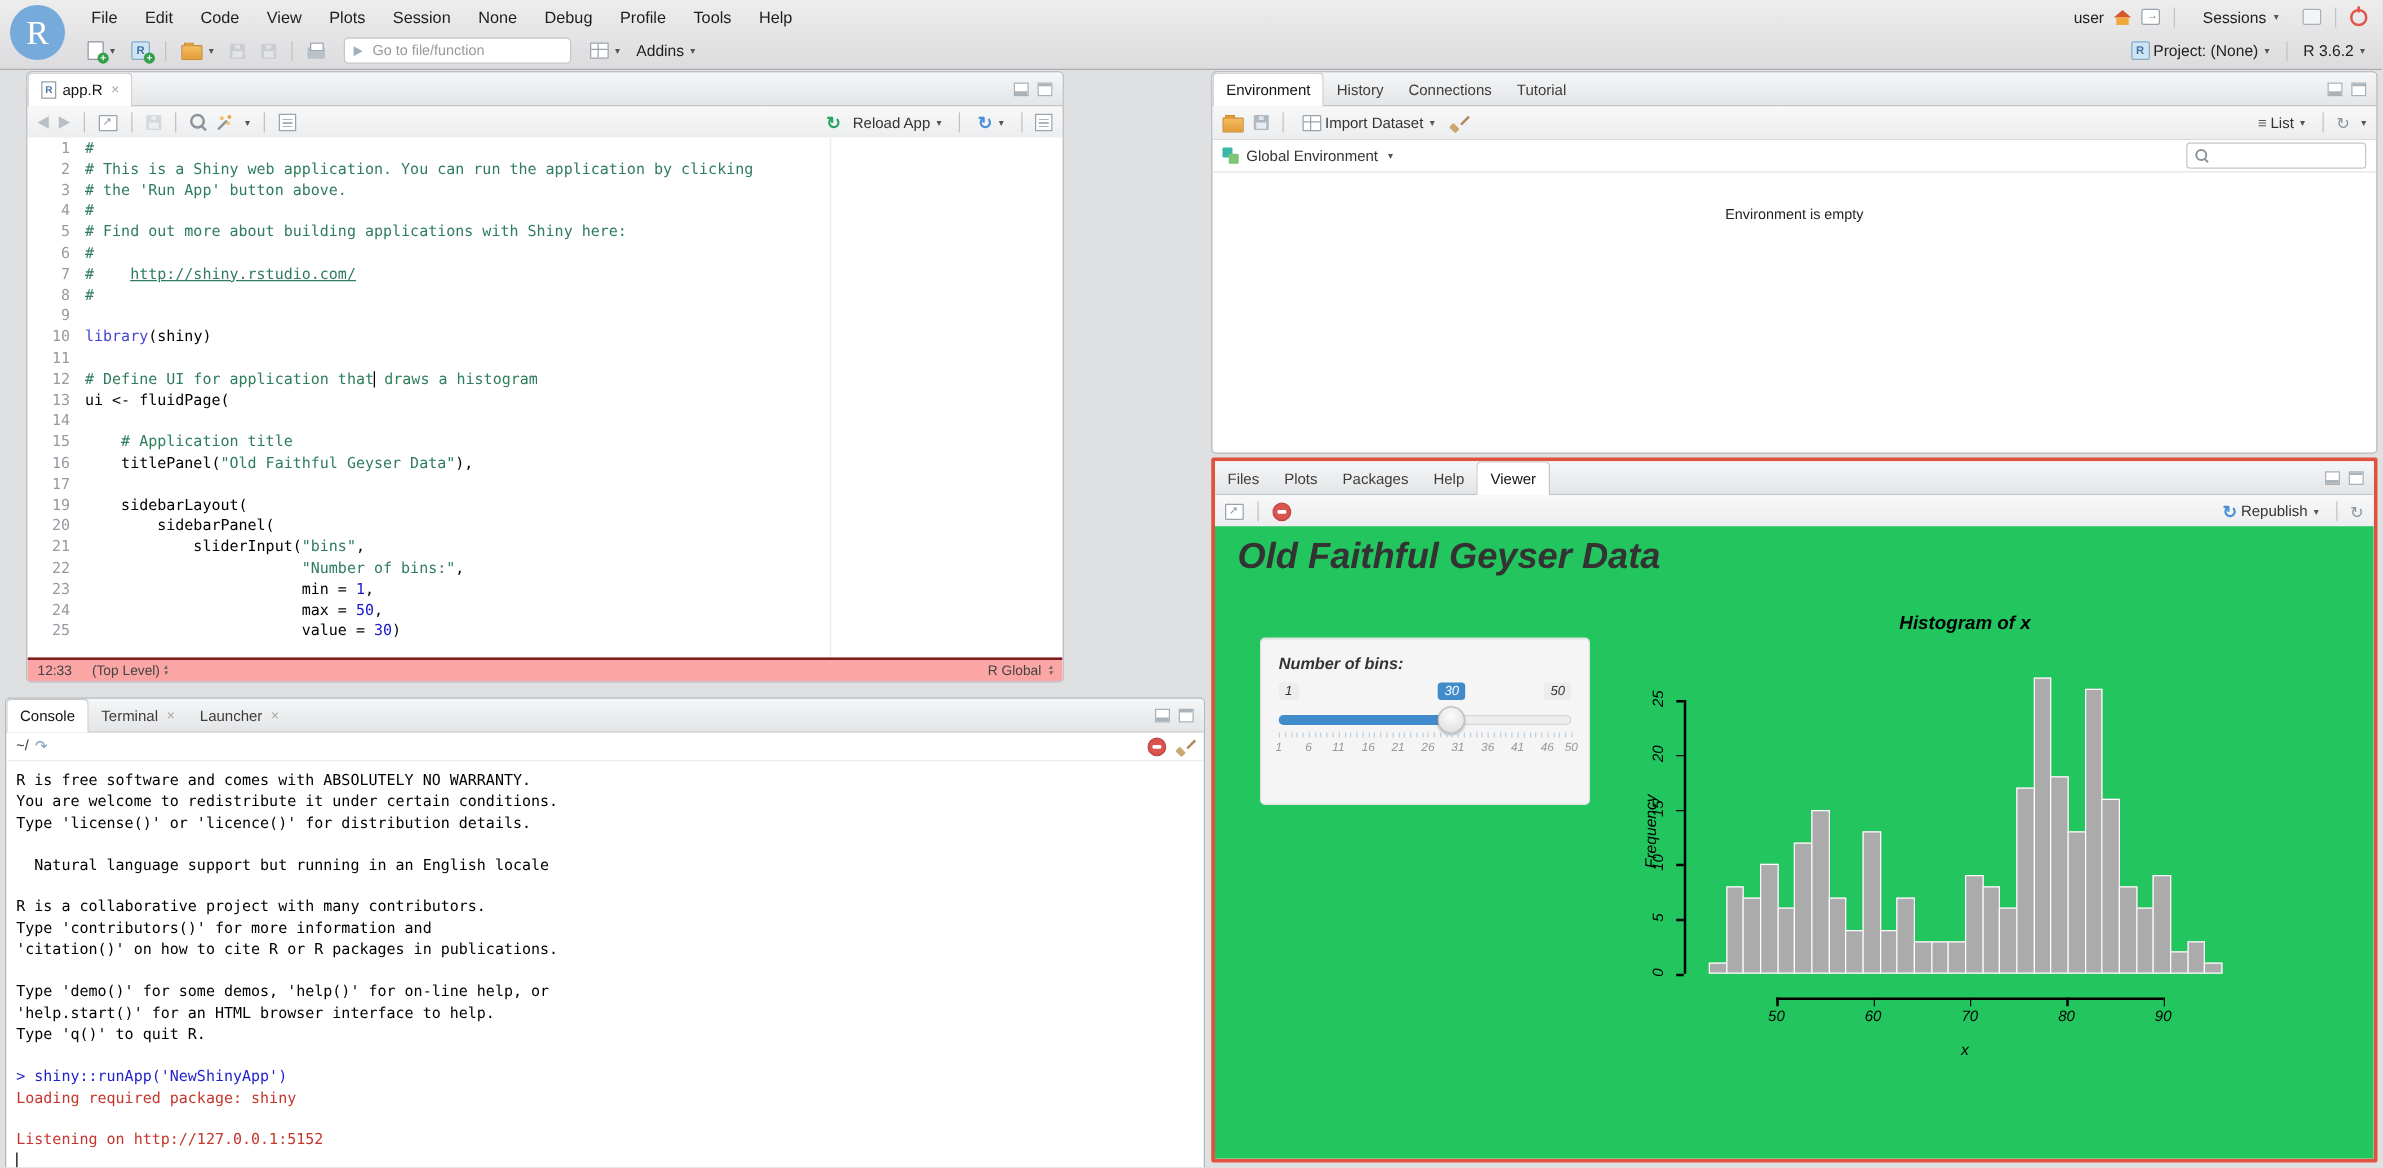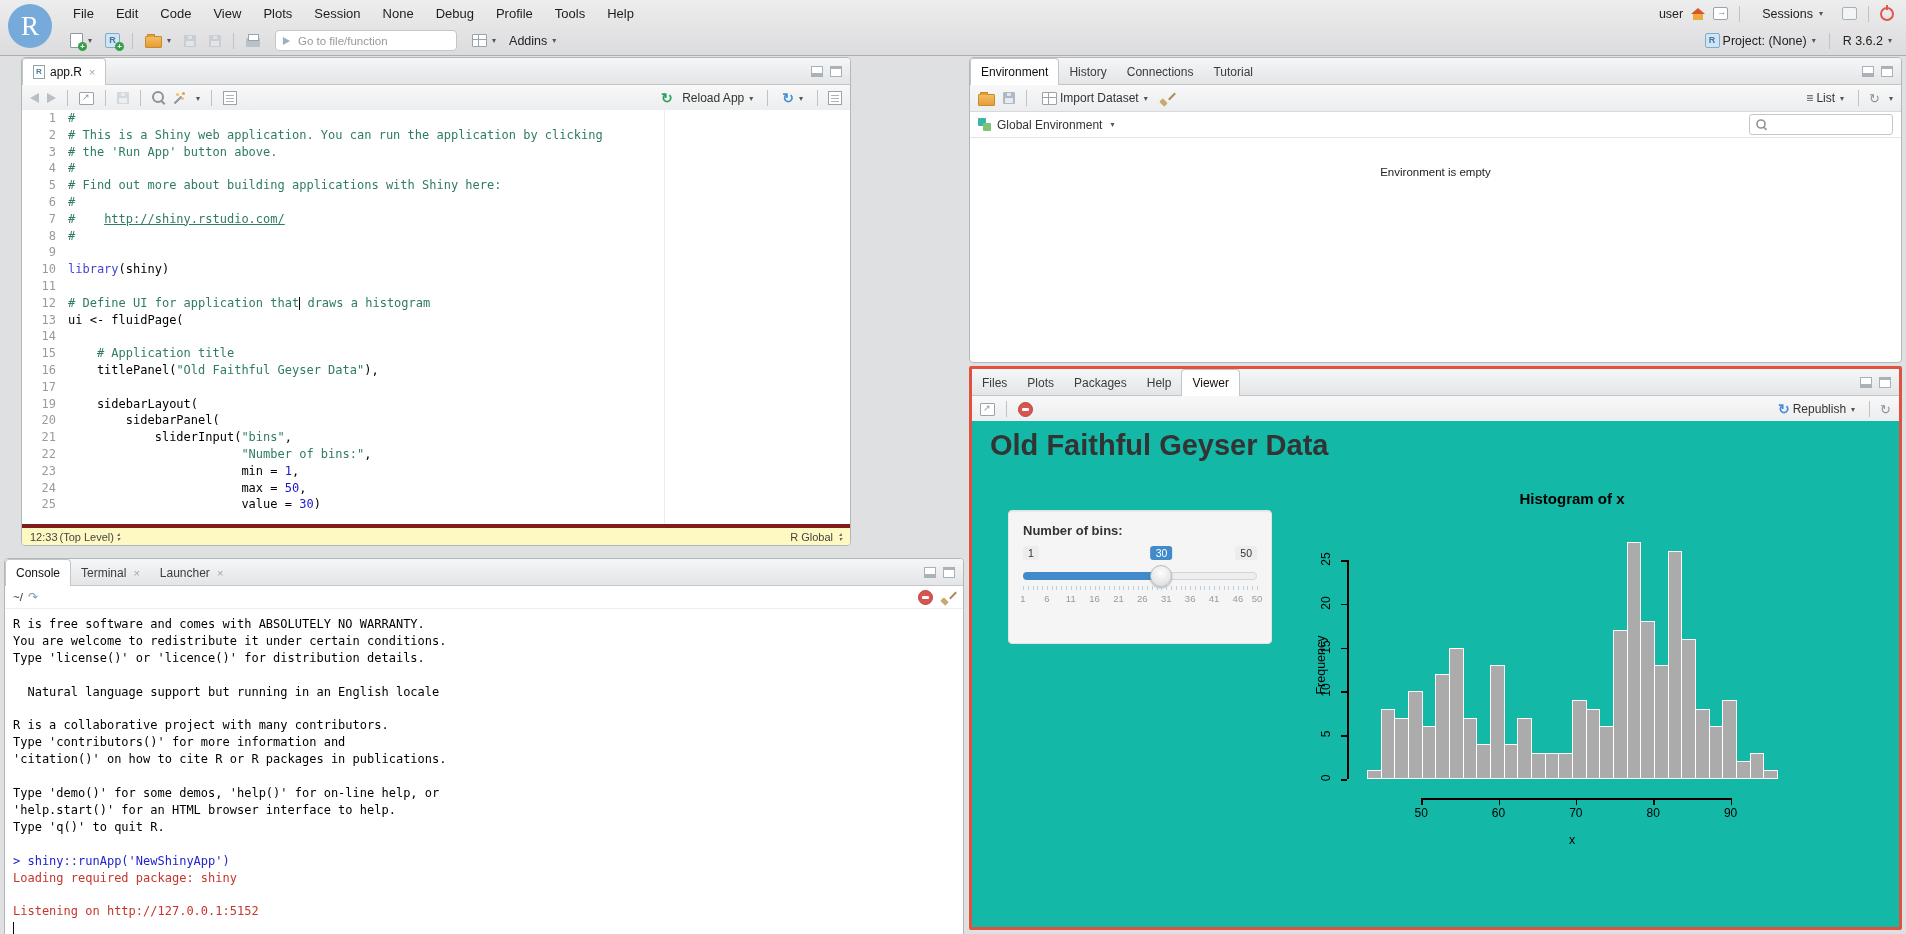--- a/index.html
+++ b/index.html
@@ -92,35 +92,35 @@
   #code-area{position:absolute;top:52px;bottom:17px;left:0;right:0;overflow:hidden;background:#fff;font:12px/16.8px "DejaVu Sans Mono",monospace;}
   .pmargin{position:absolute;left:642px;top:0;bottom:0;width:1px;background:#ececec;}
   .code-line{display:flex;height:16.8px;}
   .gut{width:34px;text-align:right;padding-right:12px;color:#949ca3;flex:none;}
   .ctext{white-space:pre;color:#000;}
   .tk-comment,.tk-string{color:#2f7d5d;}
   .tk-link{color:#2f7d5d;text-decoration:underline;}
   .tk-kw{color:#4646d3;}
   .tk-num{color:#1a16c9;}
   .caret{display:inline-block;width:1px;height:13px;background:#000;vertical-align:text-bottom;}
-  .statusbar{position:absolute;bottom:0;left:0;right:0;height:17px;background:#fef9c3;border-top:4px solid #7f1d1d;display:flex;align-items:center;font-size:11px;color:#444;padding:0 8px;gap:2px;}
+  .statusbar{position:absolute;bottom:0;left:0;right:0;height:17px;background:#fca5a5;border-top:2px solid #7f1d1d;display:flex;align-items:center;font-size:11px;color:#444;padding:0 8px;gap:16px;}
   .statusbar .sb-right{margin-left:auto;display:flex;align-items:center;gap:3px;}
   .spin{display:inline-flex;flex-direction:column;font-size:6px;line-height:5px;color:#666;margin-left:3px;}
   .pathrow{height:22px;display:flex;align-items:center;padding:0 8px;font-size:11.5px;color:#333;gap:5px;border-bottom:1px solid #eee;}
   .pathrow .right{margin-left:auto;display:flex;align-items:center;gap:8px;}
   #console-lines{position:absolute;top:49px;left:0;right:0;bottom:0;padding:8px 0 0 8px;font:12px/16.9px "DejaVu Sans Mono",monospace;white-space:pre;color:#000;}
   .cl-input{color:#2222cc;}
   .cl-msg{color:#c5362c;}
   
   .scoperow{height:25px;display:flex;align-items:center;gap:6px;padding:0 8px;border-bottom:1px solid #e4e4e4;font-size:12px;color:#333;}
   .search{margin-left:auto;display:flex;align-items:center;border:1px solid #c6c6c6;border-radius:3px;background:#fff;height:19px;width:132px;padding:0 5px;gap:5px;}
   .search input{border:none;outline:none;width:100%;font-size:11px;background:transparent;}
   .emptymsg{text-align:center;margin-top:28px;font-size:11.5px;color:#222;}
   
-  #viewer-content{position:absolute;top:52px;left:0;right:0;bottom:0;background:#14b8a6;}
+  #viewer-content{position:absolute;top:52px;left:0;right:0;bottom:0;background:#22c55e;font-style:italic;}
   #app-title{position:absolute;left:18px;top:8px;font-size:29px;font-weight:bold;color:#333;}
   .well{position:absolute;left:36px;top:57px;width:262px;height:132px;background:#f5f5f5;border:1px solid #e3e3e3;border-radius:4px;box-shadow:inset 0 1px 1px rgba(0,0,0,.05);margin-top:32px;}
   .sl-label{position:absolute;left:14px;top:12px;font-size:13px;font-weight:bold;color:#333;}
   .badge{position:absolute;top:35px;font-size:10.5px;background:#ededed;color:#333;border-radius:3px;padding:1px 5px;}
   .badge.val{background:#428bca;color:#fff;transform:translateX(-50%);}
   .badge.maxb{right:14px;}
   .badge.minb{left:14px;}
   .track{position:absolute;left:14px;top:61px;width:234px;height:8px;background:#eee;border:1px solid #d5d5d5;border-radius:4px;box-sizing:border-box;}
   .fill{position:absolute;left:14px;top:61px;height:8px;background:#428bca;border-radius:4px 0 0 4px;}
   .handle{position:absolute;top:54px;width:22px;height:22px;border-radius:50%;background:radial-gradient(circle at 50% 35%,#fdfdfd,#d9d9d9);border:1px solid #bcbcbc;box-shadow:0 1px 2px rgba(0,0,0,.3);box-sizing:border-box;}

